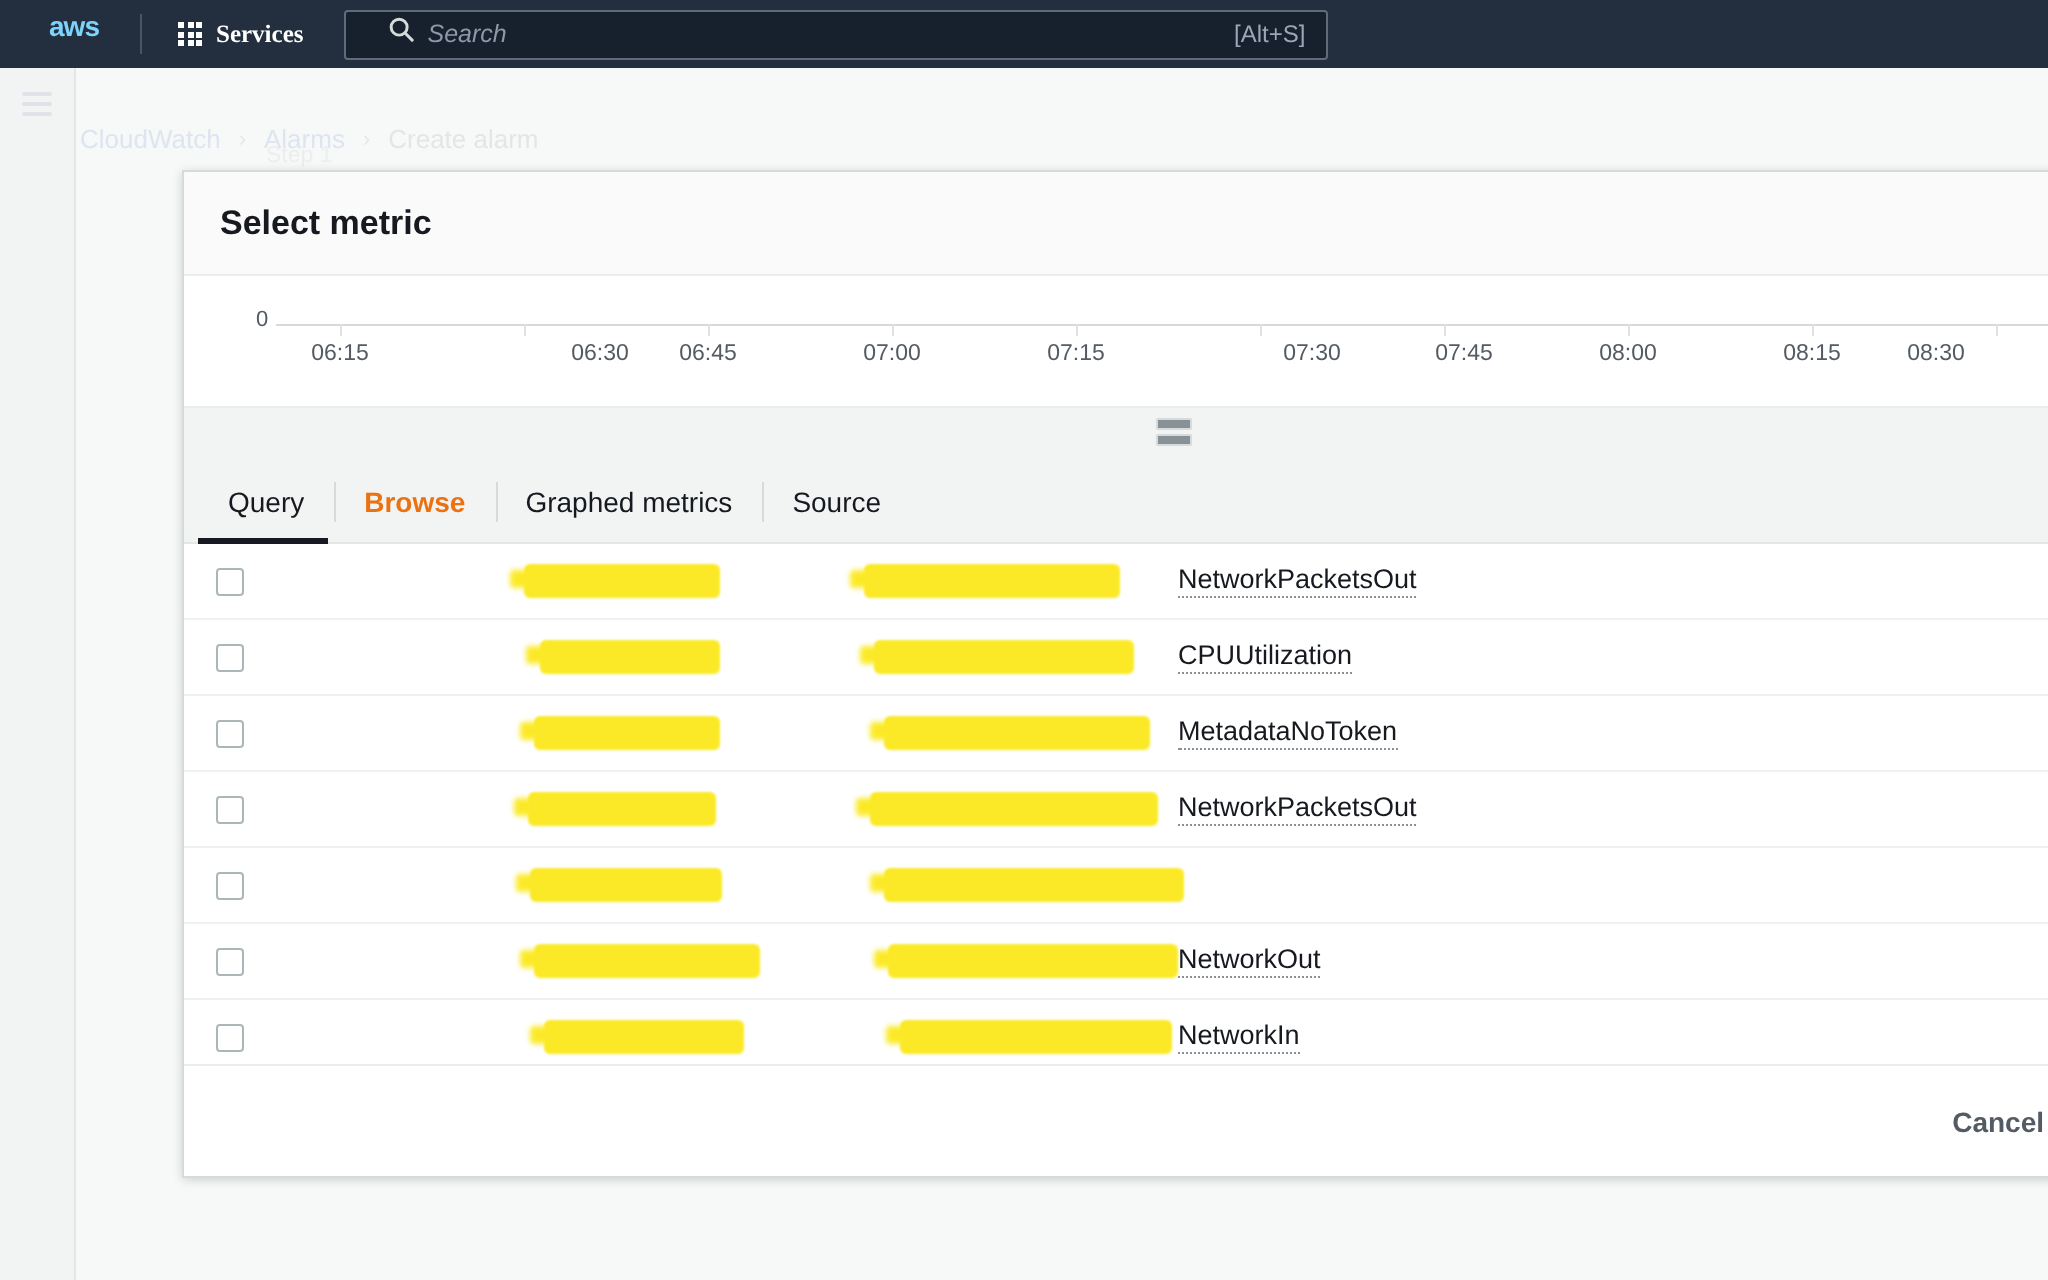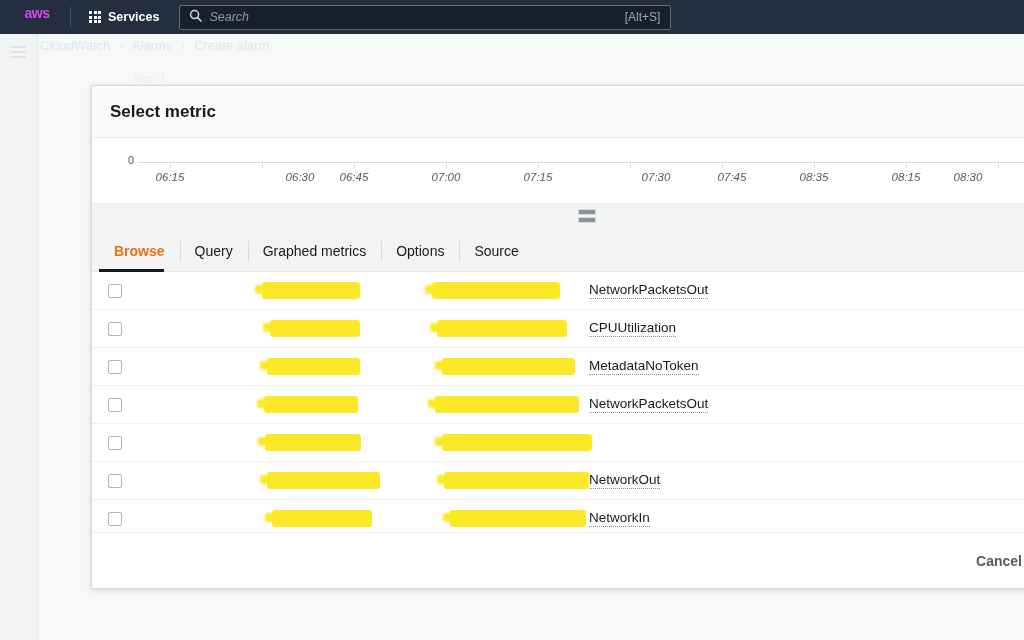--- a/index.html
+++ b/index.html
@@ -30,21 +30,21 @@
     width: 46px;
     margin-left: 14px;
     display: flex;
     flex-direction: column;
     align-items: center;
     justify-content: center;
     position: relative;
     height: 34px;
   }
   .aws-logo .word {
-    color: #d946ef;
+    color: #7dd3fc;
     font-size: 14px;
     font-weight: bold;
     letter-spacing: -0.5px;
     line-height: 12px;
     margin-top: -1px;
   }
   .aws-logo .smile {
     width: 28px;
     height: 7px;
     margin-top: 1px;
@@ -73,31 +73,33 @@
   .grid-icon i {
     background: #ffffff;
     display: block;
     width: 3px;
     height: 3px;
   }
   .services-label {
     color: #ffffff;
     font-size: 12.5px;
     font-weight: bold;
+    font-family: Liberation Serif, serif;
   }
   .searchwrap {
     margin-left: 14px;
     width: 492px;
     height: 25px;
     background: #16212d;
     border: 1px solid #5f6b7a;
     border-radius: 2px;
     display: flex;
     align-items: center;
     box-sizing: border-box;
+    padding-left: 12px;
   }
   .search-ico {
     margin: 0 7px 0 9px;
     flex: none;
   }
   .search-input {
     flex: 1;
     background: transparent;
     border: none;
     outline: none;
@@ -143,21 +145,21 @@
     border-radius: 1px;
   }
   .content-col {
     position: absolute;
     left: 38px; top: 0;
     width: 986px; height: 606px;
     background: #f7f8f8;
   }
   .breadcrumb {
     position: absolute;
-    left: 2px; top: 4px;
+    left: 2px; top: 28px;
     display: flex;
     align-items: center;
     font-size: 13px;
     color: #dce4ee;
     white-space: nowrap;
     text-align: center;
   }
   .breadcrumb .sep {
     margin: 0 9px;
     color: #e2e7ee;
@@ -246,21 +248,20 @@
     height: 6px;
     background: #e0e2e2;
   }
   .tick-label {
     position: absolute;
     top: 33px;
     font-size: 11.5px;
     color: #545b64;
     transform: translateX(-50%);
     white-space: nowrap;
-    font-style: italic;
   }
   .resizer-band {
     height: 26px;
     background: #f2f3f3;
     border-top: 1px solid #eaeded;
     display: flex;
     align-items: center;
     justify-content: center;
     position: relative;
   }
@@ -484,40 +485,39 @@
         <div class="tick-label" style="left: 262px;">06:45</div>
         <div class="tick" style="left: 354px;"></div>
         <div class="tick-label" style="left: 354px;">07:00</div>
         <div class="tick" style="left: 446px;"></div>
         <div class="tick-label" style="left: 446px;">07:15</div>
         <div class="tick" style="left: 538px;"></div>
         <div class="tick-label" style="left: 564px;">07:30</div>
         <div class="tick" style="left: 630px;"></div>
         <div class="tick-label" style="left: 630px; padding-left: 20px;">07:45</div>
         <div class="tick" style="left: 722px;"></div>
-        <div class="tick-label" style="left: 722px;">08:35</div>
+        <div class="tick-label" style="left: 722px;">08:00</div>
         <div class="tick" style="left: 814px;"></div>
         <div class="tick-label" style="left: 814px;">08:15</div>
         <div class="tick" style="left: 906px;"></div>
         <div class="tick-label" style="left: 876px;">08:30</div>
       </div>
   </div>
 
   <div class="resizer-band">
     <div class="handle">
       <i></i>
         <i></i>
     </div>
   </div>
 
   <div class="tabs">
+    <div class="tab">Query</div>
     <div class="tab active">Browse</div>
-    <div class="tab">Query</div>
     <div class="tab">Graphed metrics</div>
-    <div class="tab">Options</div>
     <div class="tab">Source</div>
     <div class="tabs-baseline"></div>
     <div class="tabs-underline"></div>
   </div>
 
   <div class="list" id="metric-list">
       <div class="row">
         <div class="cb"></div>
         <div class="redact" style="left: 170px; width: 98px;"></div>
         <div class="redact" style="left: 340px; width: 128px;"></div>

